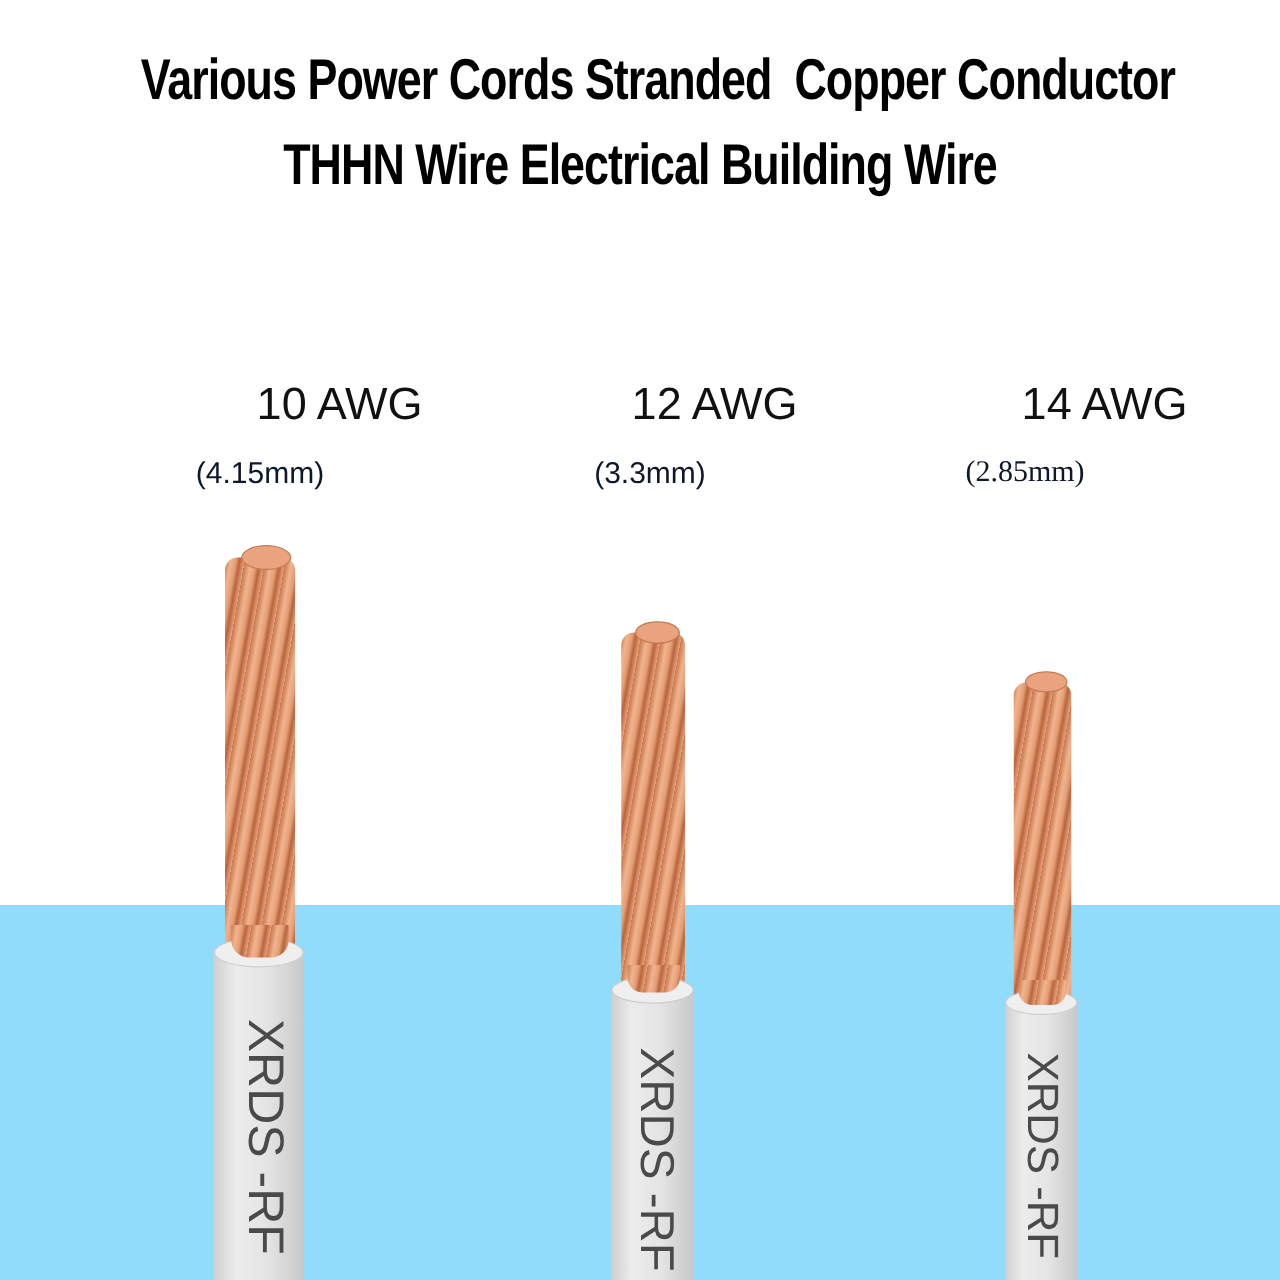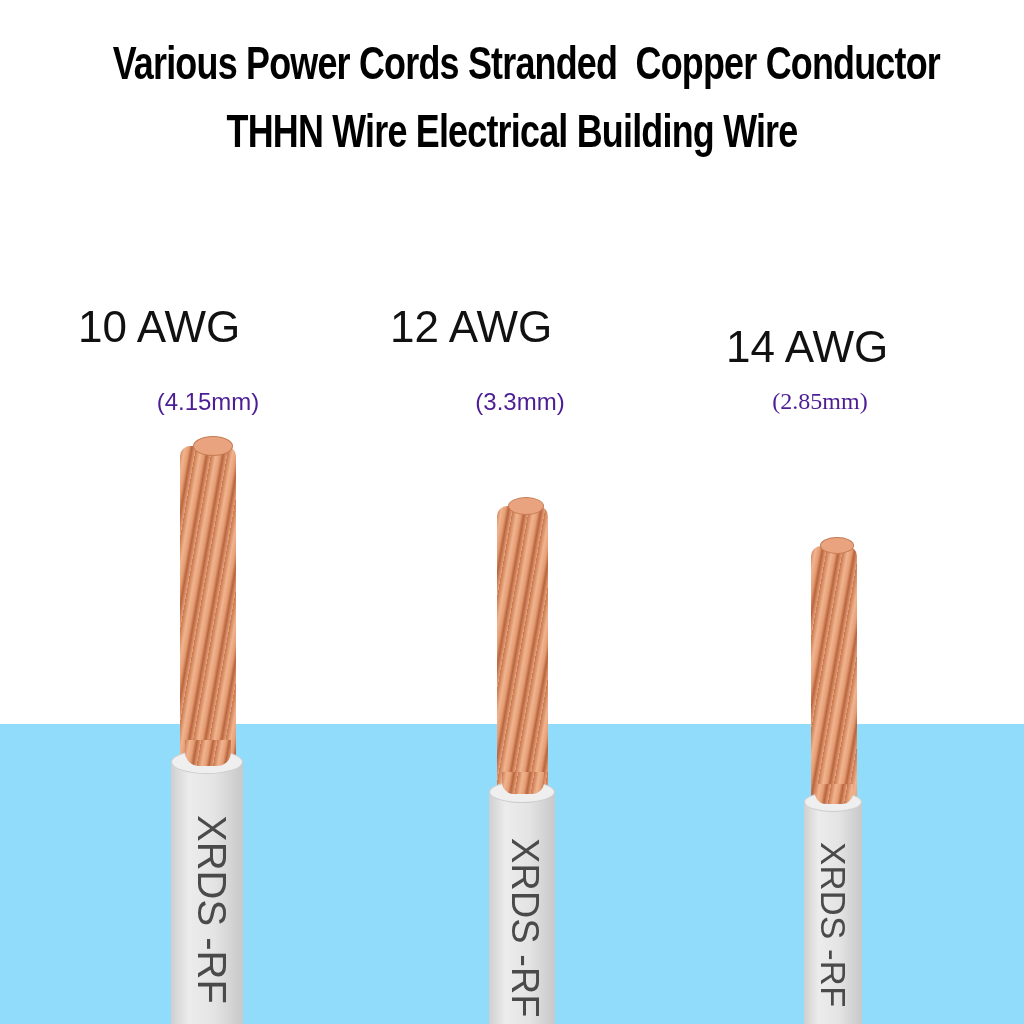--- a/index.html
+++ b/index.html
@@ -1,22 +1,22 @@
 <!DOCTYPE html>
 <html><head>
 <meta charset="utf-8">
 <style>
   html, body { margin:0; padding:0; }
   body { width:1024px; height:1024px; position:relative; overflow:hidden; background:#ffffff; font-family:"Liberation Sans", sans-serif; }
   .title { position:absolute; left:0; width:1024px; text-align:center; color:#000; font-family:"Liberation Sans", sans-serif; font-weight:bold; transform-origin:center; }
   .title.l1 { top:36px; font-size:46px; letter-spacing:-1px; transform:scaleX(0.78); white-space:pre; }
   .title.l2 { top:104px; font-size:46px; letter-spacing:-1px; transform:scaleX(0.78); white-space:pre; }
   .blue-band { position:absolute; left:0; top:724px; width:1024px; height:300px; background:#91dcfb; }
-  .label-awg { position:absolute; top:302px; font-size:44px; color:#111; width:260px; text-align:left; font-family:"Liberation Sans", sans-serif; }
-  .label-mm { position:absolute; top:388px; font-size:24px; color:#4c1d95; width:260px; text-align:center; font-family:"Liberation Sans", sans-serif; }
+  .label-awg { position:absolute; top:302px; font-size:36px; color:#111; width:260px; text-align:right; font-family:"Liberation Sans", sans-serif; }
+  .label-mm { position:absolute; top:365px; font-size:24px; color:#0f172a; width:260px; text-align:center; font-family:"Liberation Sans", sans-serif; }
   .wire { position:absolute; }
   .copper { position:absolute; border-radius:10px 10px 0 0;
     background: repeating-linear-gradient(100deg, #c9784d 0px, #f0b48f 5px, #e59d74 9px, #b8653e 12px, #e8a27c 16px);
   }
   .copper-tip { position:absolute; border-radius:50%; background:#e9a47f; border:1px solid #c57a52; }
   .jacket { position:absolute; background:linear-gradient(90deg,#cfcfcf 0%,#ececec 25%,#e4e4e4 60%,#c8c8c8 100%); border-radius:6px 6px 0 0; }
   .jacket-rim { position:absolute; border-radius:50%; background:#f2f2f2; border:1px solid #cdcdcd; }
   .jacket-text { position:absolute; color:#4a4a4a; font-family:"Liberation Sans", sans-serif; white-space:nowrap; transform-origin:left top; transform:rotate(90deg); }
 </style>
 </head>
@@ -31,32 +31,32 @@
 <div class="label-mm" style="left:78px;">(4.15mm)</div>
 <div class="wire">
   <div class="copper" style="left:180px; top:446px; width:56px; height:320px;"></div>
   <div class="copper-tip" style="left:193px; top:436px; width:38px; height:18px;"></div>
   <div class="jacket" style="left:171px; top:760px; width:72px; height:264px;"></div>
   <div class="jacket-rim" style="left:171px; top:750px; width:70px; height:22px; background:#efefef;"></div>
   <div class="copper" style="left:185px; top:740px; width:46px; height:26px; border-radius:0 0 14px 14px;"></div>
   <div class="jacket-text" style="left:234px; top:815px; font-size:40px;">XRDS -RF</div>
 </div>
 
-<div class="label-awg" style="left:390px;">12 AWG</div>
+<div class="label-awg" style="left:378px;">12 AWG</div>
 <div class="label-mm" style="left:390px;text-align:center;">(3.3mm)</div>
 <div class="wire">
   <div class="copper" style="left:497px; top:506px; width:51px; height:290px;"></div>
   <div class="copper-tip" style="left:508px; top:497px; width:34px; height:16px;"></div>
   <div class="jacket" style="left:489px; top:790px; width:66px; height:234px;"></div>
   <div class="jacket-rim" style="left:489px; top:781px; width:64px; height:20px; background:#efefef;"></div>
   <div class="copper" style="left:502px; top:772px; width:42px; height:22px; border-radius:0 0 12px 12px;"></div>
   <div class="jacket-text" style="left:546px; top:838px; font-size:38px;">XRDS -RF</div>
 </div>
 
-<div class="label-awg" style="left:726px;margin-top:20px;">14 AWG</div>
+<div class="label-awg" style="left:690px;">14 AWG</div>
 <div class="label-mm" style="left:690px;font-family:Liberation Serif, serif;">(2.85mm)</div>
 <div class="wire">
   <div class="copper" style="left:811px; top:546px; width:46px; height:260px;"></div>
   <div class="copper-tip" style="left:820px; top:537px; width:32px; height:15px;"></div>
   <div class="jacket" style="left:804px; top:800px; width:58px; height:224px;"></div>
   <div class="jacket-rim" style="left:804px; top:792px; width:56px; height:18px; background:#efefef;"></div>
   <div class="copper" style="left:815px; top:784px; width:38px; height:20px; border-radius:0 0 11px 11px;"></div>
   <div class="jacket-text" style="left:853px; top:842px; font-size:35px;">XRDS -RF</div>
 </div>
 

